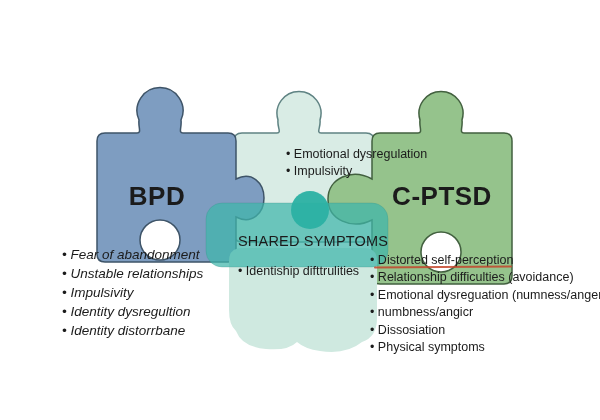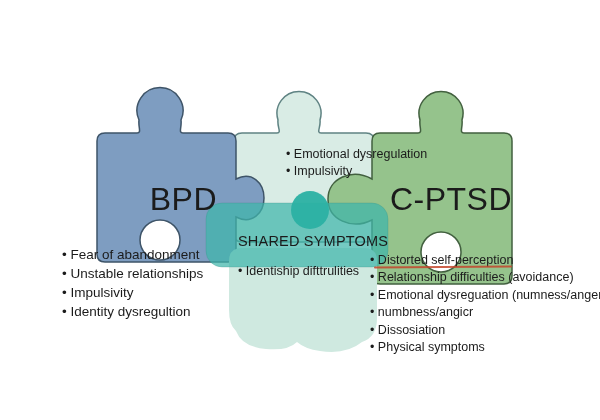--- a/index.html
+++ b/index.html
@@ -3,21 +3,21 @@
 <meta charset="utf-8">
 <style>
   html,body{margin:0;padding:0;background:#fff;}
   .canvas{
     position:relative;width:600px;height:420px;overflow:hidden;
     background:#fff;color:#1B1B1B;
     font-family:"Liberation Sans","DejaVu Sans",sans-serif;
   }
   .canvas svg{position:absolute;left:0;top:0;}
   .txt{position:absolute;}
-  .title{font-size:32px;font-weight:400;letter-spacing:.5px;text-align:right;}
+  .title{font-size:26px;font-weight:700;letter-spacing:.5px;text-align:center;}
   .heading{font-size:14.5px;letter-spacing:.2px;white-space:nowrap;}
   .list .li{padding-left:11px;text-indent:-11px;}
   .li::before{content:"•\00a0";}
   .list-left .li{font-size:13.5px;line-height:19px;white-space:nowrap;}
   .list-right .li{font-size:12.5px;line-height:17.4px;white-space:nowrap;}
   .list-top .li{font-size:12.5px;line-height:17px;white-space:nowrap;}
   .list-center{width:140px;}
   .list-center .li{font-size:12.5px;line-height:17.5px;}
   .underline-artifact{
     position:absolute;left:374px;top:266px;width:138px;height:2px;
@@ -52,25 +52,26 @@
   <div class="txt list list-top" style="left:238px;top:146px;padding-left:48px;">
       <div class="li">Emotional dysregulation</div>
       <div class="li">Impulsivity</div>
     </div>
 
   <div class="txt heading" style="left:238px;top:233px;">SHARED SYMPTOMS</div>
   <div class="txt list list-center" style="left:238px;top:263px;">
       <div class="li">Identiship difttrulities</div>
     </div>
 
-  <div class="txt list list-left" style="left:62px;top:245px;">
+  <div class="txt list list-left" style="left:62px;top:245px;font-style:italic;">
       <div class="li">Fear of abandonment</div>
       <div class="li">Unstable relationships</div>
       <div class="li">Impulsivity</div>
       <div class="li">Identity dysregultion</div>
+      <div class="li">Identity distorrbane</div>
     </div>
 
   <div class="txt list list-right" style="left:370px;top:252px;">
       <div class="li">Distorted self-perception</div>
       <div class="li">Relationship difficulties (avoidance)</div>
       <div class="li">Emotional dysreguation (numness/anger)</div>
       <div class="li">numbness/angicr</div>
       <div class="li">Dissosiation</div>
       <div class="li">Physical symptoms</div>
     </div>

